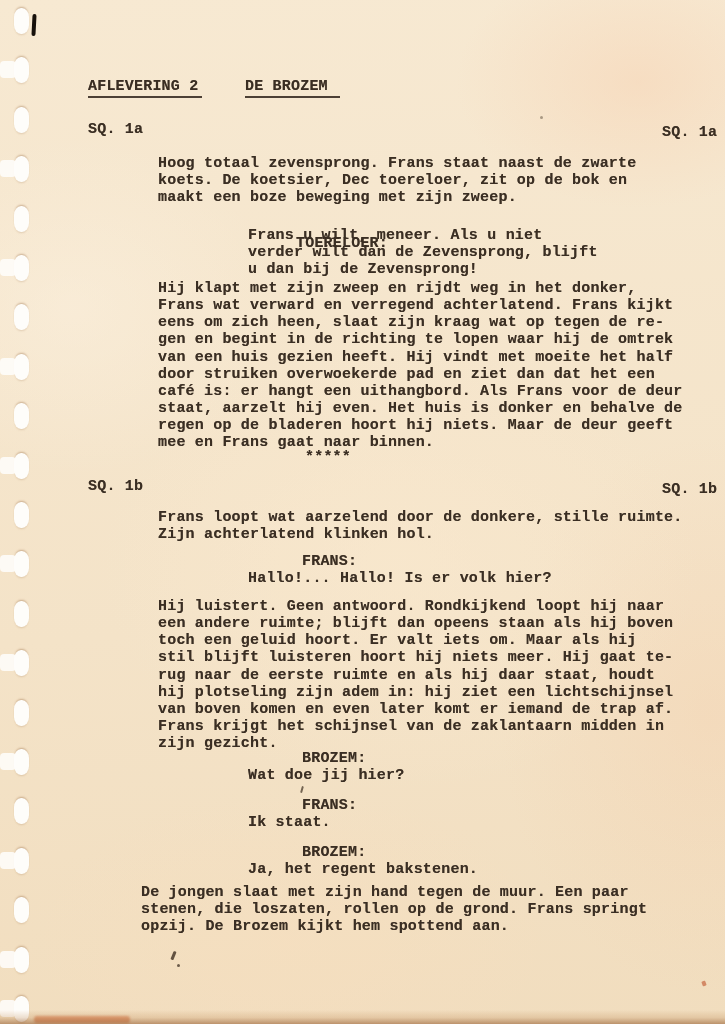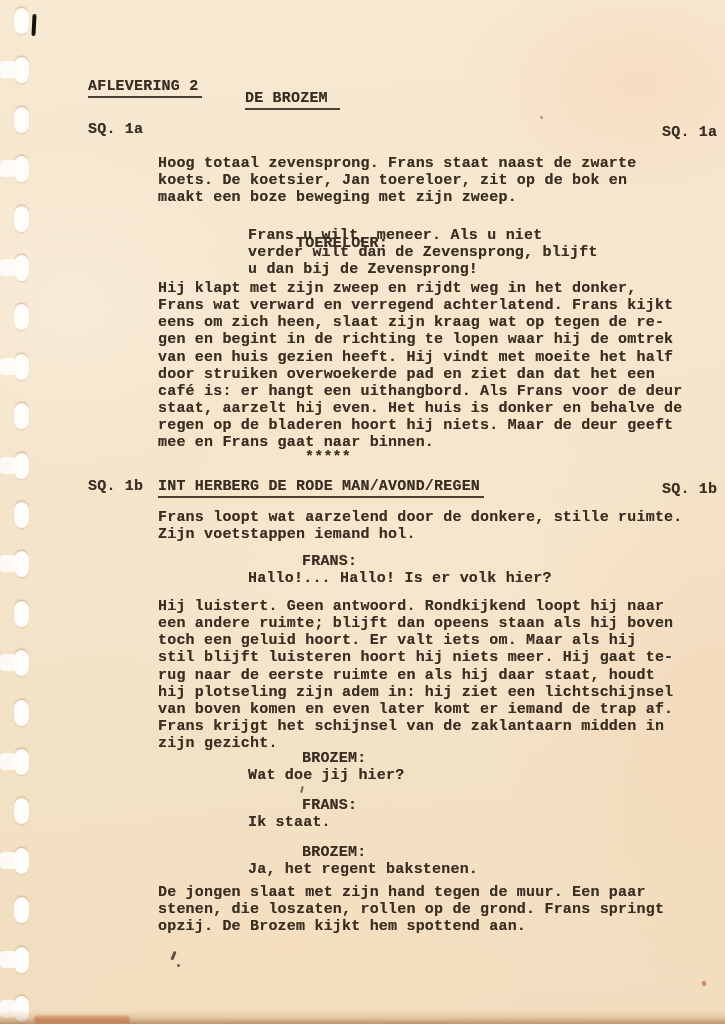--- a/index.html
+++ b/index.html
@@ -16,21 +16,21 @@
       radial-gradient(ellipse 260px 180px at 88% 8%, rgba(246,205,172,.40), transparent 70%),
       radial-gradient(ellipse 300px 240px at 10% 30%, rgba(252,242,226,.45), transparent 70%),
       radial-gradient(ellipse 420px 320px at 55% 55%, rgba(250,233,207,.55), transparent 72%),
       radial-gradient(ellipse 300px 400px at 98% 70%, rgba(244,205,170,.35), transparent 70%),
       radial-gradient(ellipse 380px 220px at 40% 92%, rgba(247,222,190,.5), transparent 70%),
       linear-gradient(176deg,#f7e9d2 0%,#f4e3c8 60%,#f1ddbe 100%);
   }
   .t{position:absolute;white-space:pre;margin:0;letter-spacing:.2px;
      text-shadow:0 0 .5px rgba(58,46,35,.55);}
   .ul{border-bottom:2px solid rgba(58,46,35,.9);padding-bottom:1px;}
-  .pad-r{padding-right:12px;margin-top:12px;}
+  .pad-r{padding-right:12px;}
   .pad-r-sm{padding-right:4px;}
   .hole{position:absolute;left:14px;width:15px;height:26px;background:#fefdfa;
         border-radius:7px/9px;
         box-shadow:0 -2px 2px -1px rgba(150,105,65,.45),0 2px 2px -1px rgba(150,105,65,.22);}
   .tear{position:absolute;left:0;width:16px;height:17px;background:rgba(254,253,250,.88);
         border-radius:4px;filter:blur(.5px);}
   .pen-mark{position:absolute;left:32px;top:14px;width:3.5px;height:22px;
         background:#17110b;border-radius:2px;transform:rotate(3deg);}
   .bottom-edge{position:absolute;left:0;right:0;bottom:0;height:14px;
         background:linear-gradient(to bottom,rgba(190,140,90,0) 0%,rgba(190,140,90,.28) 55%,rgba(148,92,48,.58) 100%);}
@@ -84,45 +84,44 @@
     </div>
   <div class="pen-mark"></div>
 
   <div class="t ul pad-r-sm" style="left:88px;top:78px;">AFLEVERING 2</div>
   <div class="t ul pad-r" style="left:245px;top:78px;">DE BROZEM</div>
 
   <div class="t" style="left:88px;top:121px;">SQ. 1a</div>
   <div class="t" style="left:662px;top:124px;">SQ. 1a</div>
 
   <div class="t" style="left:158px;top:155px;">Hoog totaal zevensprong. Frans staat naast de zwarte
-koets. De koetsier, Jan toereloer, zit op de bok en
+koets. De koetsier, Dec toereloer, zit op de bok en
 maakt een boze beweging met zijn zweep.</div>
   <div class="t" style="left:296px;top:210px;margin-top:25px;">TOERELOER:</div>
   <div class="t" style="left:248px;top:227px;">Frans u wilt, meneer. Als u niet
 verder wilt dan de Zevensprong, blijft
 u dan bij de Zevensprong!</div>
   <div class="t" style="left:158px;top:280px;">Hij klapt met zijn zweep en rijdt weg in het donker,
 Frans wat verward en verregend achterlatend. Frans kijkt
 eens om zich heen, slaat zijn kraag wat op tegen de re-
 gen en begint in de richting te lopen waar hij de omtrek
 van een huis gezien heeft. Hij vindt met moeite het half
 door struiken overwoekerde pad en ziet dan dat het een
 café is: er hangt een uithangbord. Als Frans voor de deur
 staat, aarzelt hij even. Het huis is donker en behalve de
 regen op de bladeren hoort hij niets. Maar de deur geeft
 mee en Frans gaat naar binnen.</div>
 
   <div class="t" style="left:305px;top:449px;">*****</div>
 
   <div class="t" style="left:88px;top:478px;">SQ. 1b</div>
-  <div class="t ul pad-r-sm" style="left:158px;top:478px;">INT HERBERG DE RODE MAN/AVOND/REGEN</div>
   <div class="t" style="left:662px;top:481px;">SQ. 1b</div>
 
   <div class="t" style="left:158px;top:509px;">Frans loopt wat aarzelend door de donkere, stille ruimte.
-Zijn voetstappen iemand hol.</div>
+Zijn achterlatend klinken hol.</div>
   <div class="t" style="left:302px;top:553px;">FRANS:</div>
   <div class="t" style="left:158px;top:598px;">Hij luistert. Geen antwoord. Rondkijkend loopt hij naar
 een andere ruimte; blijft dan opeens staan als hij boven
 toch een geluid hoort. Er valt iets om. Maar als hij
 stil blijft luisteren hoort hij niets meer. Hij gaat te-
 rug naar de eerste ruimte en als hij daar staat, houdt
 hij plotseling zijn adem in: hij ziet een lichtschijnsel
 van boven komen en even later komt er iemand de trap af.
 Frans krijgt het schijnsel van de zaklantaarn midden in
 zijn gezicht.</div>
@@ -130,21 +129,21 @@
 
   <div class="t" style="left:302px;top:750px;">BROZEM:</div>
   <div class="t" style="left:248px;top:767px;">Wat doe jij hier?</div>
 
   <div class="t" style="left:302px;top:797px;">FRANS:</div>
   <div class="t" style="left:248px;top:814px;">Ik staat.</div>
 
   <div class="t" style="left:302px;top:844px;">BROZEM:</div>
   <div class="t" style="left:248px;top:861px;text-align:right;">Ja, het regent bakstenen.</div>
 
-  <div class="t" style="left:158px;top:884px;">De jongen slaat met zijn hand tegen de muur. Een paar
+  <div class="t" style="left:141px;top:884px;">De jongen slaat met zijn hand tegen de muur. Een paar
 stenen, die loszaten, rollen op de grond. Frans springt
 opzij. De Brozem kijkt hem spottend aan.</div>
 
   <div class="mark m1"></div>
   <div class="mark m2"></div>
   <div class="mark m3"></div>
   <div class="mark m4"></div>
   <div class="mark m5"></div>
 
   <div class="bottom-red"></div>

